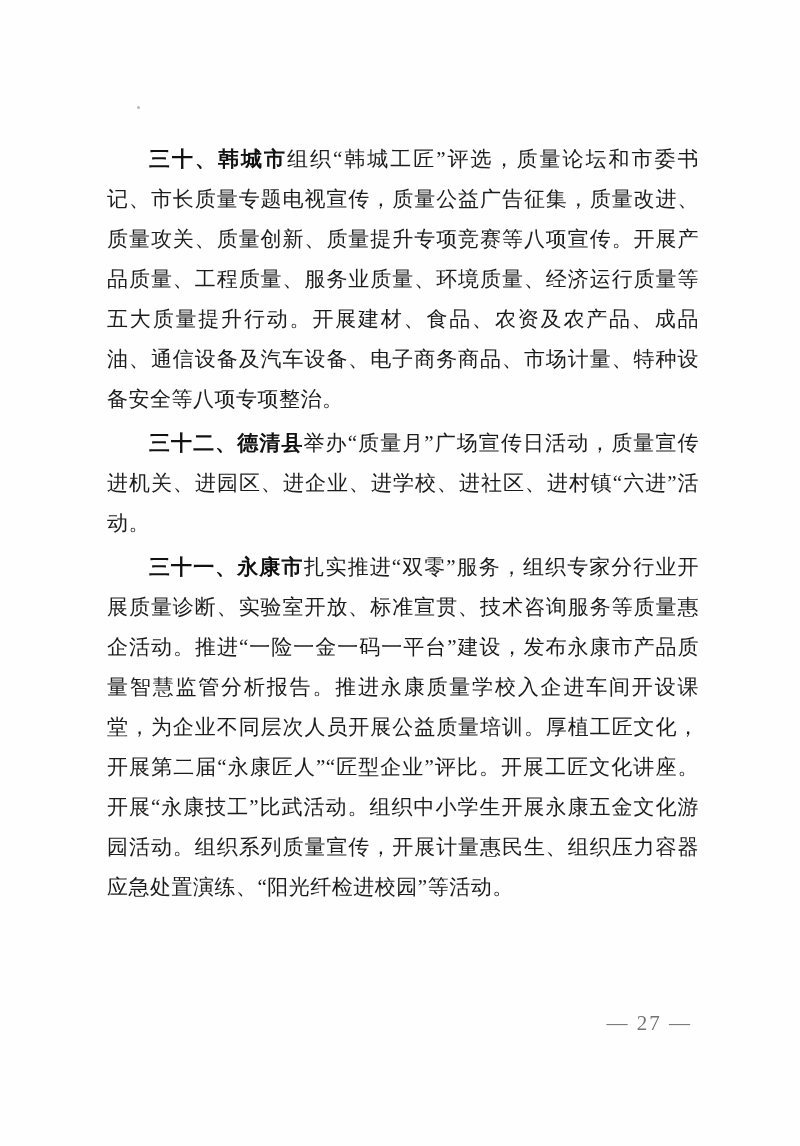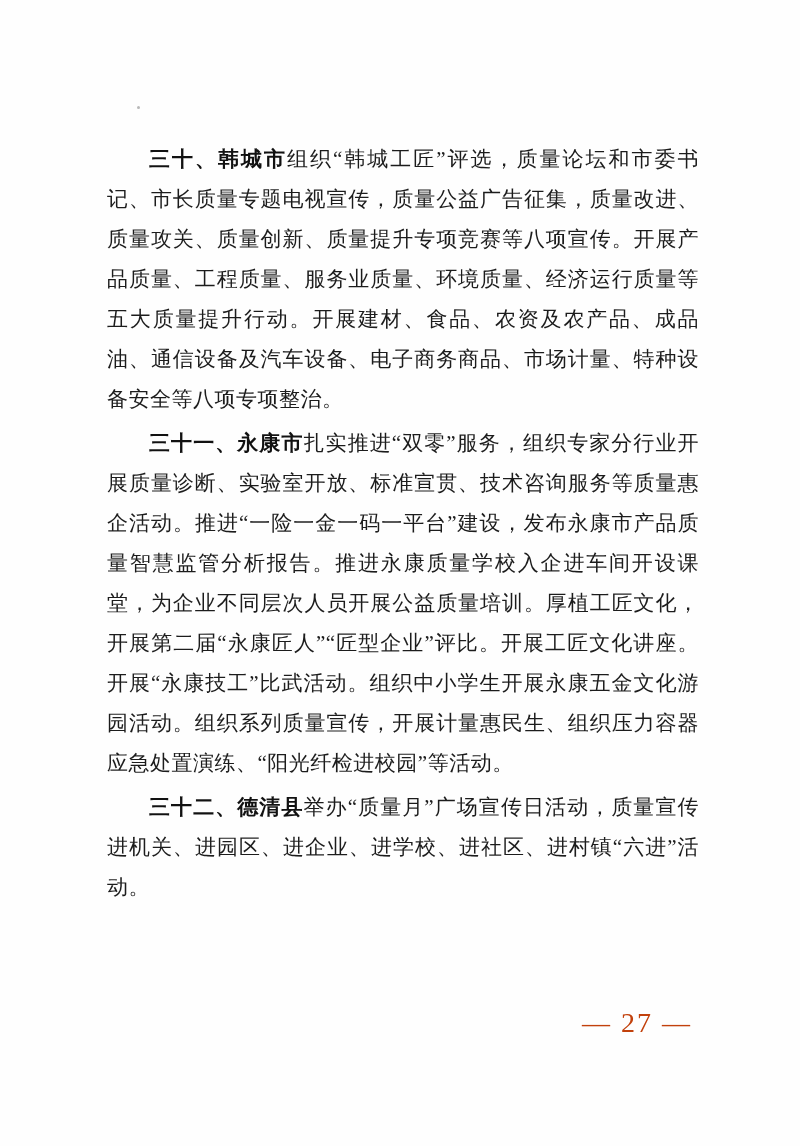--- a/index.html
+++ b/index.html
@@ -33,24 +33,24 @@
   }
   .para-heading {
     font-family: "Liberation Sans", "DejaVu Sans", sans-serif;
     font-weight: 700;
     color: #111111;
   }
   .page-number {
     position: absolute;
     top: 1008px;
     right: 108px;
-    font-size: 28px;
+    font-size: 21px;
     line-height: 30px;
     letter-spacing: 2px;
-    color: #c2410c;
+    color: #737373;
     font-family: "Liberation Serif", "DejaVu Serif", serif;
   }
   .scan-speck {
     position: absolute;
     left: 137px;
     top: 106px;
     width: 3px;
     height: 3px;
     border-radius: 50%;
     background: #b8b8b8;
@@ -60,22 +60,22 @@
 <body>
 
 <div class="page">
 
   <span class="scan-speck"></span>
 
   <div class="content">
 
     <p class="para"><span class="para-heading">三十、韩城市</span><span>组织“韩城工匠”评选，质量论坛和市委书记、市长质量专题电视宣传，质量公益广告征集，质量改进、质量攻关、质量创新、质量提升专项竞赛等八项宣传。开展产品质量、工程质量、服务业质量、环境质量、经济运行质量等五大质量提升行动。开展建材、食品、农资及农产品、成品油、通信设备及汽车设备、电子商务商品、市场计量、特种设备安全等八项专项整治。</span></p>
 
+    <p class="para"><span class="para-heading">三十二、德清县</span><span>举办“质量月”广场宣传日活动，质量宣传进机关、进园区、进企业、进学校、进社区、进村镇“六进”活动。</span></p>
+
     <p class="para"><span class="para-heading">三十一、永康市</span><span>扎实推进“双零”服务，组织专家分行业开展质量诊断、实验室开放、标准宣贯、技术咨询服务等质量惠企活动。推进“一险一金一码一平台”建设，发布永康市产品质量智慧监管分析报告。推进永康质量学校入企进车间开设课堂，为企业不同层次人员开展公益质量培训。厚植工匠文化，开展第二届“永康匠人”“匠型企业”评比。开展工匠文化讲座。开展“永康技工”比武活动。组织中小学生开展永康五金文化游园活动。组织系列质量宣传，开展计量惠民生、组织压力容器应急处置演练、“阳光纤检进校园”等活动。</span></p>
-
-    <p class="para"><span class="para-heading">三十二、德清县</span><span>举办“质量月”广场宣传日活动，质量宣传进机关、进园区、进企业、进学校、进社区、进村镇“六进”活动。</span></p>
 
 
   </div>
 
   <div class="page-number">— 27 —</div>
 
 </div>
 
 </body></html>

